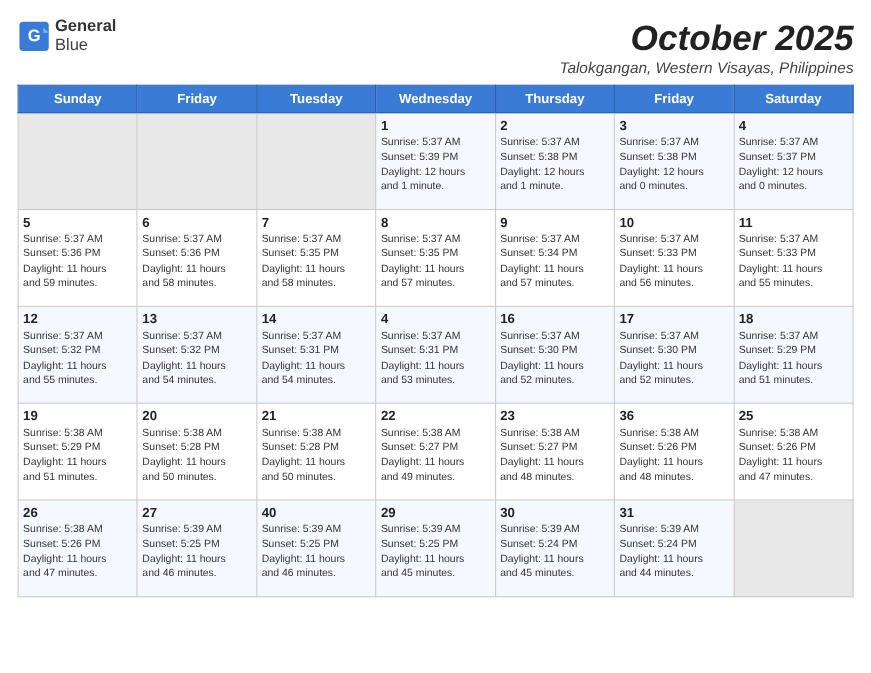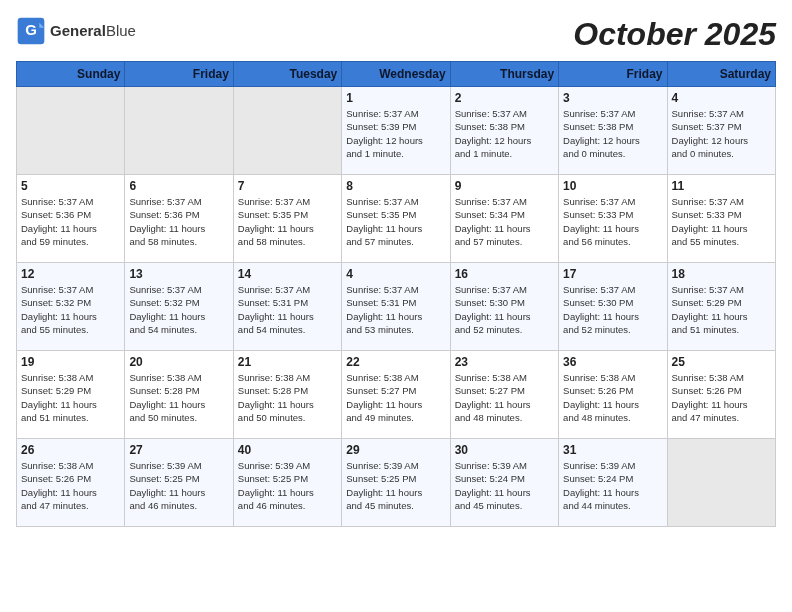--- a/index.html
+++ b/index.html
@@ -16,21 +16,21 @@
       justify-content: space-between;
       margin-bottom: 8px;
     }
     .logo {
       display: flex;
       align-items: center;
       gap: 4px;
     }
     .logo-text {
       display: flex;
-      flex-direction: row;
+      flex-direction: column;
       line-height: 1.1;
     }
     .logo-general {
       font-size: 15px;
       font-weight: bold;
       color: #333;
     }
     .logo-blue {
       font-size: 15px;
       font-weight: normal;
@@ -53,25 +53,25 @@
       font-size: 14px;
       color: #444;
     }
     table {
       width: 100%;
       border-collapse: collapse;
       table-layout: fixed;
     }
     thead tr th {
       background: #3a7bd5;
-      color: #0f172a;
+      color: #ffffff;
       font-size: 12px;
       font-weight: bold;
       padding: 5px 4px;
-      text-align: right;
+      text-align: center;
       border: 1px solid #2a60b0;
     }
     tbody tr td {
       vertical-align: top;
       padding: 4px 4px;
       font-size: 10px;
       color: #333;
       border: 1px solid #ccc;
       height: 88px;
     }
@@ -106,20 +106,21 @@
       <text x="18" y="23" text-anchor="middle" fill="white" font-size="18" font-weight="bold" font-family="Arial">G</text>
       <polygon points="28,8 34,14 28,14" fill="#7ab3f0"></polygon>
     </svg>
     <div class="logo-text">
       <span class="logo-general">General</span>
       <span class="logo-blue">Blue</span>
     </div>
   </div>
   <div class="title-block">
     <div class="month-title">October 2025</div>
+    <div class="location-title">Talokgangan, Western Visayas, Philippines</div>
   </div>
 </div>
 
 <table>
   <thead>
     <tr>
     <th>Sunday</th>
         <th>Friday</th>
         <th>Tuesday</th>
         <th>Wednesday</th>

